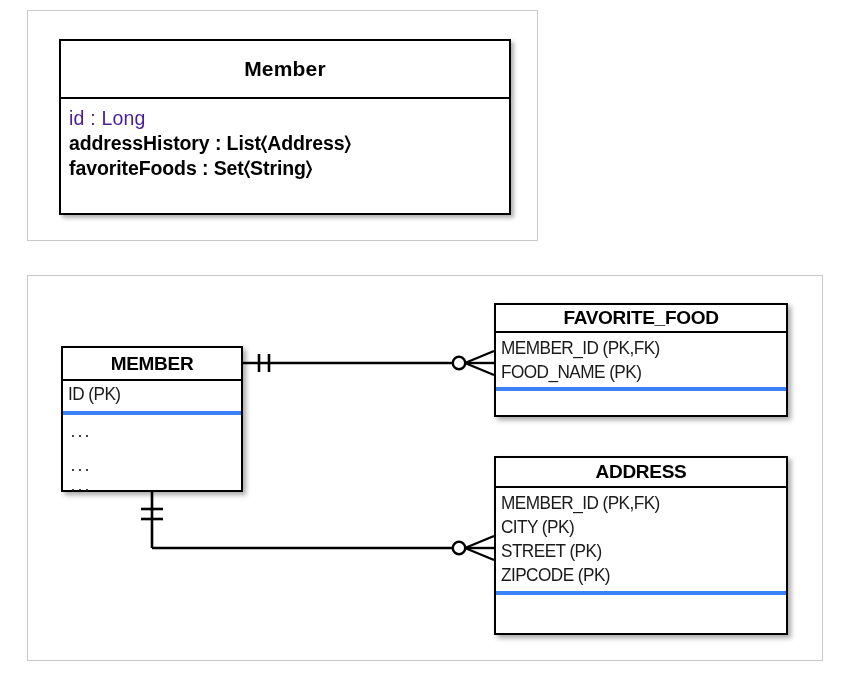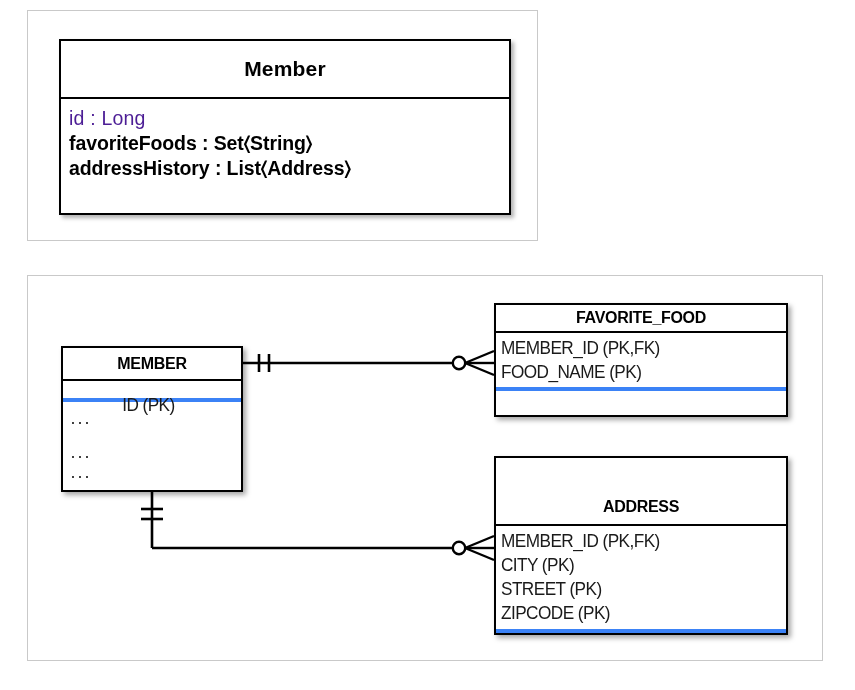--- a/index.html
+++ b/index.html
@@ -76,21 +76,21 @@
   .er-table {
     position: absolute;
     background: #ffffff;
     border: 2px solid #000000;
     box-sizing: border-box;
     box-shadow: 3px 3px 5px rgba(0,0,0,0.35);
   }
   .er-title {
     text-align: center;
     font-weight: bold;
-    font-size: 16px;
+    font-size: 19px;
     color: #000000;
     border-bottom: 2px solid #000000;
     box-sizing: border-box;
     font-stretch: condensed;
     transform-origin: center;
     letter-spacing: -0.3px;
     display: flex;
     align-items: center;
     justify-content: center;
   }
@@ -114,32 +114,32 @@
     color: #1a1a1a;
     line-height: 1;
     letter-spacing: 1px;
     position: absolute;
     left: 7px;
   }
 
   
   #tbl-member      { left: 33px;  top: 70px;  width: 182px; height: 146px; }
   #tbl-member .er-title  { height: 33px; }
-  #tbl-member .er-attrs  { height: 21px; padding-top: 12px; text-align: center; }
+  #tbl-member .er-attrs  { height: 34px; padding-top: 1px; }
   #tbl-member .er-footer { height: 76px; position: relative; }
 
   
   #tbl-food      { left: 466px; top: 27px;  width: 294px; height: 114px; }
   #tbl-food .er-title  { height: 28px; }
   #tbl-food .er-attrs  { height: 58px; padding-top: 3px; }
   #tbl-food .er-footer { height: 24px; }
 
   
   #tbl-address      { left: 466px; top: 180px; width: 294px; height: 179px; }
-  #tbl-address .er-title  { height: 36px; margin-top: 32px; }
+  #tbl-address .er-title  { height: 30px; }
   #tbl-address .er-attrs  { height: 107px; padding-top: 3px; }
   #tbl-address .er-footer { height: 38px; }
 
   
   .conn-svg {
     position: absolute;
     left: 0; top: 0;
     width: 796px; height: 386px;
     overflow: visible;
     pointer-events: none;
@@ -151,22 +151,22 @@
 <div class="panel" id="uml-panel">
 
   <div id="uml-class">
 
     <div class="uml-title-row">
       <span class="uml-title">Member</span>
     </div>
 
     <div class="uml-body">
       <div class="uml-attr weak">id : Long</div>
+      <div class="uml-attr strong">addressHistory : List〈Address〉</div>
       <div class="uml-attr strong">favoriteFoods : Set〈String〉</div>
-      <div class="uml-attr strong">addressHistory : List〈Address〉</div>
     </div>
 
   </div>
 </div>
 
 <div class="panel" id="er-panel">
 
   <svg class="conn-svg" viewBox="0 0 796 386">
 
     <g stroke="#000000" fill="none">

